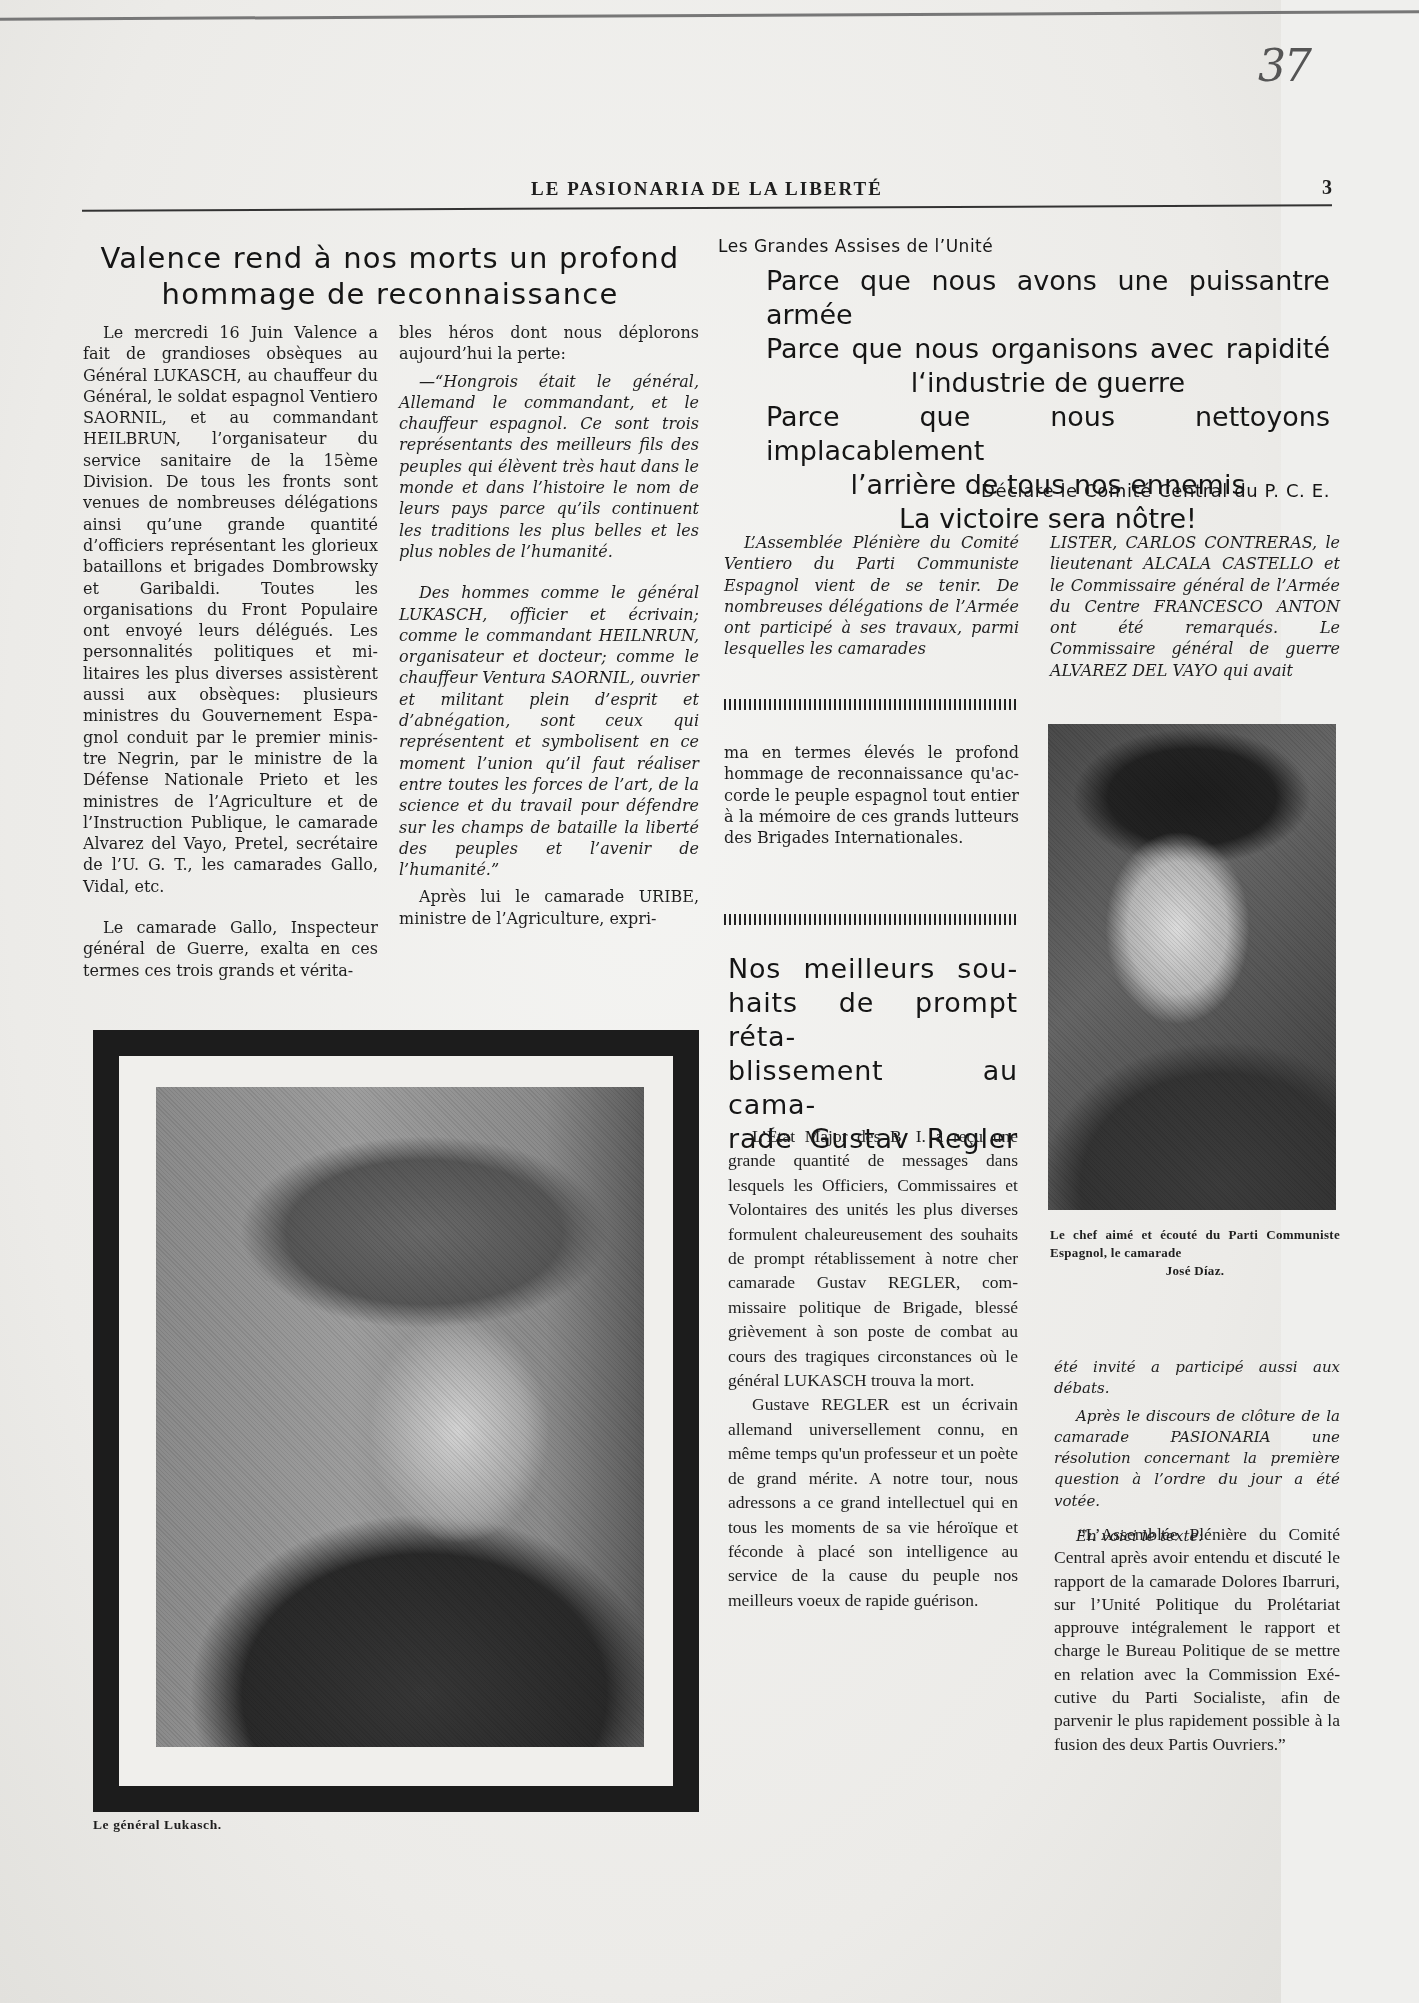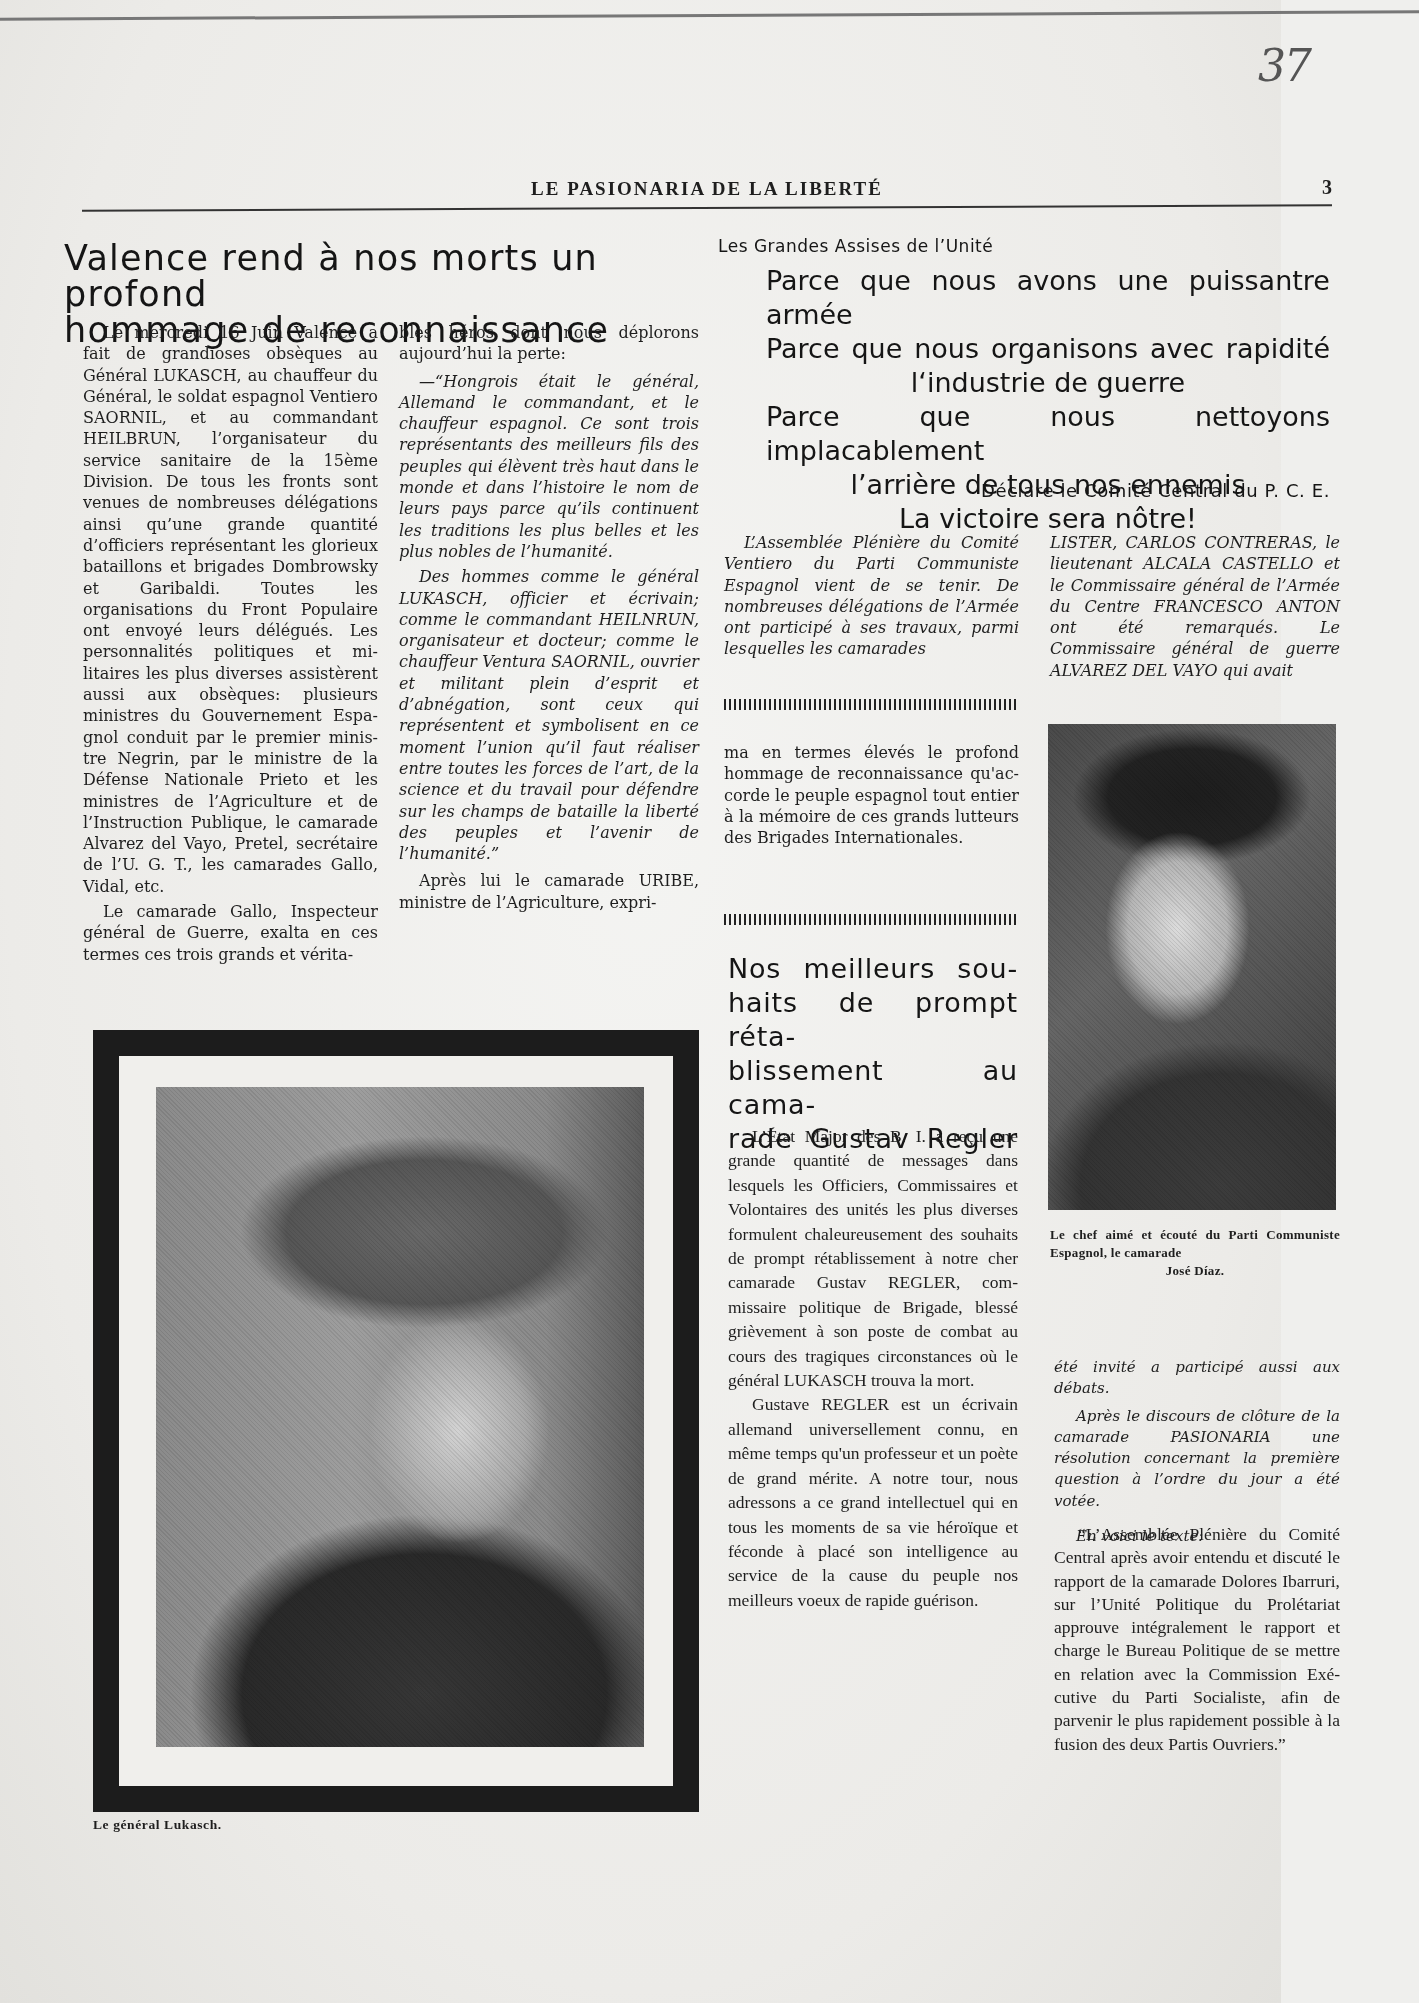--- a/index.html
+++ b/index.html
@@ -36,22 +36,22 @@
     position: absolute; right: 0; top: -2px;
     font-family: "Liberation Serif", serif; font-weight: bold; font-size: 20px;
   }
   .masthead-rule {
     position: absolute; left: 82px; top: 207px; width: 1250px; height: 2px;
     background: #333; transform: rotate(-0.25deg);
   }
 
   .hl { font-family: "DejaVu Sans", sans-serif; font-weight: normal; color: #151515; }
   .headline-left {
-    position: absolute; left: 64px; top: 240px; width: 620px;
-    font-size: 35px; line-height: 36px; text-align: left; letter-spacing: 1.2px;
+    position: absolute; left: 80px; top: 240px; width: 620px;
+    font-size: 29px; line-height: 36px; text-align: center; letter-spacing: 1.2px;
   }
   .kicker {
     position: absolute; left: 718px; top: 236px; width: 400px;
     font-size: 17px; letter-spacing: 0.5px;
   }
   .headline-right {
     position: absolute; left: 718px; top: 264px; width: 612px;
     font-size: 27px; line-height: 34px; text-align: center;
   }
   .headline-right .hr-line { display: block; margin-left: 48px; }
@@ -60,21 +60,21 @@
     position: absolute; left: 718px; top: 480px; width: 612px;
     font-size: 18px; text-align: right; letter-spacing: 0.6px;
   }
 
   .col {
     position: absolute; font-size: 16px; line-height: 21.3px;
     text-align: justify; hyphens: manual;
   }
   .col p { text-indent: 20px; }
   .col p.noind { text-indent: 0; }
-  .col p.gap { margin-top: 4px; }
+  .col p.gap { margin-top: 20px; }
   .col p.biggap { margin-top: 6px; }
   .col .it { font-style: italic; }
   .col-1 { left: 83px; top: 322px; width: 295px; }
   .col-2 { left: 399px; top: 322px; width: 300px; }
   .col-3a { left: 724px; top: 532px; width: 295px; font-style: italic; }
   .col-3b { left: 1050px; top: 532px; width: 290px; font-style: italic; }
   .col-3c { left: 724px; top: 742px; width: 295px; }
 
   .dash-rule {
     position: absolute; height: 11px;

